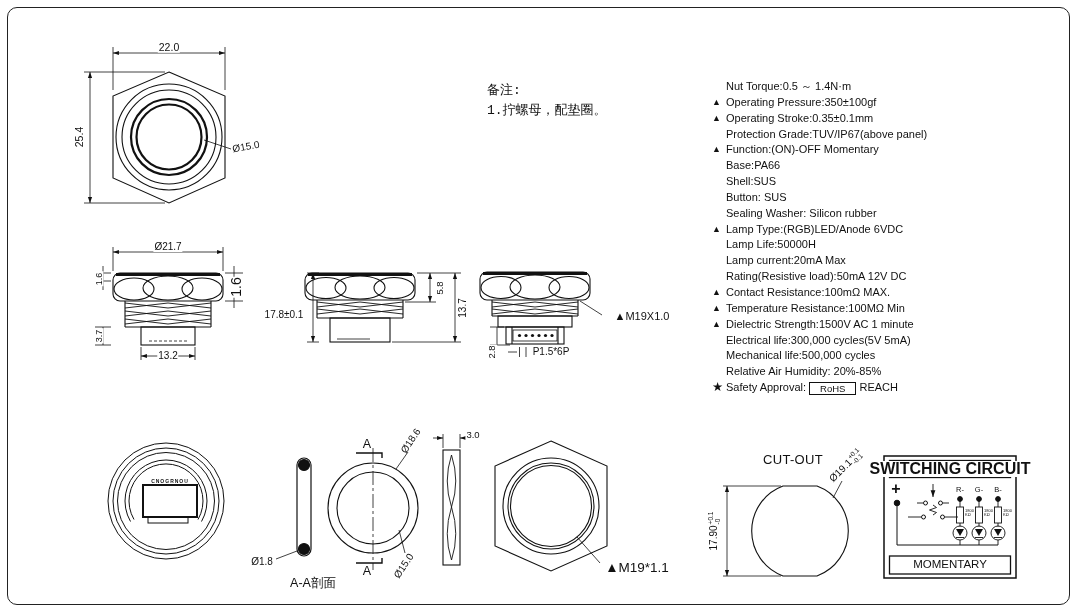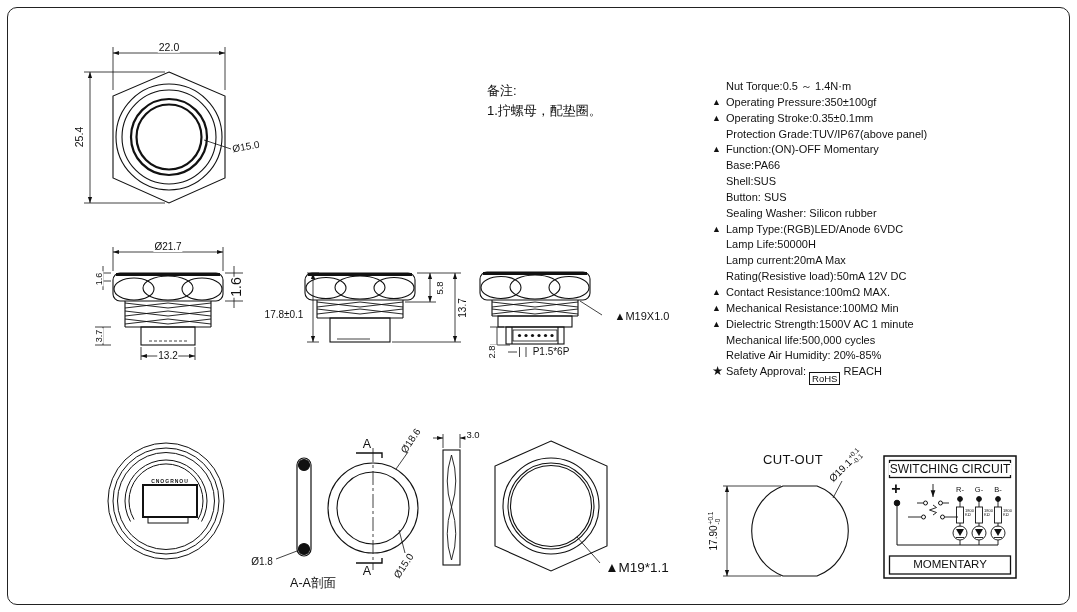--- a/index.html
+++ b/index.html
@@ -7,28 +7,28 @@
     font-family:"Liberation Sans",sans-serif;color:#111;overflow:hidden}
   .frame{position:absolute;inset:7px;border:1.6px solid #222;border-radius:10px}
   svg.art{position:absolute;left:0;top:0}
   .lbl{position:absolute;transform:translate(-50%,-50%);font-size:10px;line-height:1;
     white-space:nowrap;background:#fff;padding:0 1px}
   .rot{transform:translate(-50%,-50%) rotate(-90deg)}
   .rot45{transform:translate(-50%,-50%) rotate(-45deg)}
   .rot55{transform:translate(-50%,-50%) rotate(-57deg)}
   .rot12{transform:translate(-50%,-50%) rotate(-10deg)}
   .nobg{background:none}
-  .note{position:absolute;left:487px;top:81px;font-family:Liberation Sans, sans-serif;
+  .note{position:absolute;left:487px;top:81px;font-family:Liberation Mono, monospace;
     font-size:13px;line-height:20px}
   .specs{position:absolute;left:712px;top:79px;width:350px;font-size:11px;line-height:15.85px}
   .spec-line{display:flex}
   .mk{flex:0 0 14px;width:14px;font-size:9px}
   .star-mk{font-size:12.5px}
   .ind2{padding-left:112px}
-  .rohs{display:inline-block;border:1px solid #111;padding:0 2px;margin:8px 3px;
+  .rohs{display:inline-block;border:1px solid #111;padding:0 10px;margin:2px 3px;
     font-size:9.5px;line-height:11px}
   .tolstack{display:inline-flex;flex-direction:column;font-size:6.5px;line-height:6.5px;
     margin-left:1px;vertical-align:middle}
   .rlabel{position:absolute;font-size:4px;line-height:4px;white-space:pre-line;background:none}
 </style>
 </head>
 <body>
 
 <div id="canvas">
   <div class="frame"></div>
@@ -280,21 +280,21 @@
         <span>-0</span>
       </span>
   </div>
   <div class="lbl rot45 nobg" style="left:846px;top:466px">
     <span>Ø19.1</span><span class="tolstack">
         <span>+0.1</span>
         <span>-0.1</span>
       </span>
   </div>
 
-  <div class="lbl" style="left:950px;top:469px;font-size:12px;font-weight:400">SWITCHING CIRCUIT</div>
+  <div class="lbl" style="left:950px;top:469px;font-size:16px;font-weight:700">SWITCHING CIRCUIT</div>
   <div class="lbl nobg" style="left:896px;top:489px;font-size:16px;font-weight:bold">+</div>
   <div class="lbl nobg" style="left:960px;top:490px;font-size:7.5px">R-</div>
   <div class="lbl nobg" style="left:979px;top:490px;font-size:7.5px">G-</div>
   <div class="lbl nobg" style="left:998px;top:490px;font-size:7.5px">B-</div>
   <div class="rlabel" style="left:965px;top:509px">1800
 KΩ</div>
   <div class="rlabel" style="left:984px;top:509px">1800
 KΩ</div>
   <div class="rlabel" style="left:1003px;top:509px">1800
 KΩ</div>
@@ -360,28 +360,29 @@
     <div class="spec-line">
         <span class="mk"></span>
         <span class="tx">Rating(Resistive load):50mA 12V DC</span>
       </div>
     <div class="spec-line">
         <span class="mk">▲</span>
         <span class="tx">Contact Resistance:100mΩ MAX.</span>
       </div>
     <div class="spec-line">
         <span class="mk">▲</span>
-        <span class="tx">Mechanical Resistance:100MΩ Min</span>
+        <span class="tx">Temperature Resistance:100MΩ Min</span>
       </div>
     <div class="spec-line">
         <span class="mk">▲</span>
         <span class="tx">Dielectric Strength:1500V AC 1 minute</span>
       </div>
     <div class="spec-line">
         <span class="mk"></span>
+        <span class="tx">Electrical life:300,000 cycles(5V 5mA)</span>
       </div>
     <div class="spec-line">
         <span class="mk"></span>
         <span class="tx">Mechanical life:500,000 cycles</span>
       </div>
     <div class="spec-line">
         <span class="mk"></span>
       </div>
     <div class="spec-line">
         <span class="mk"></span>

